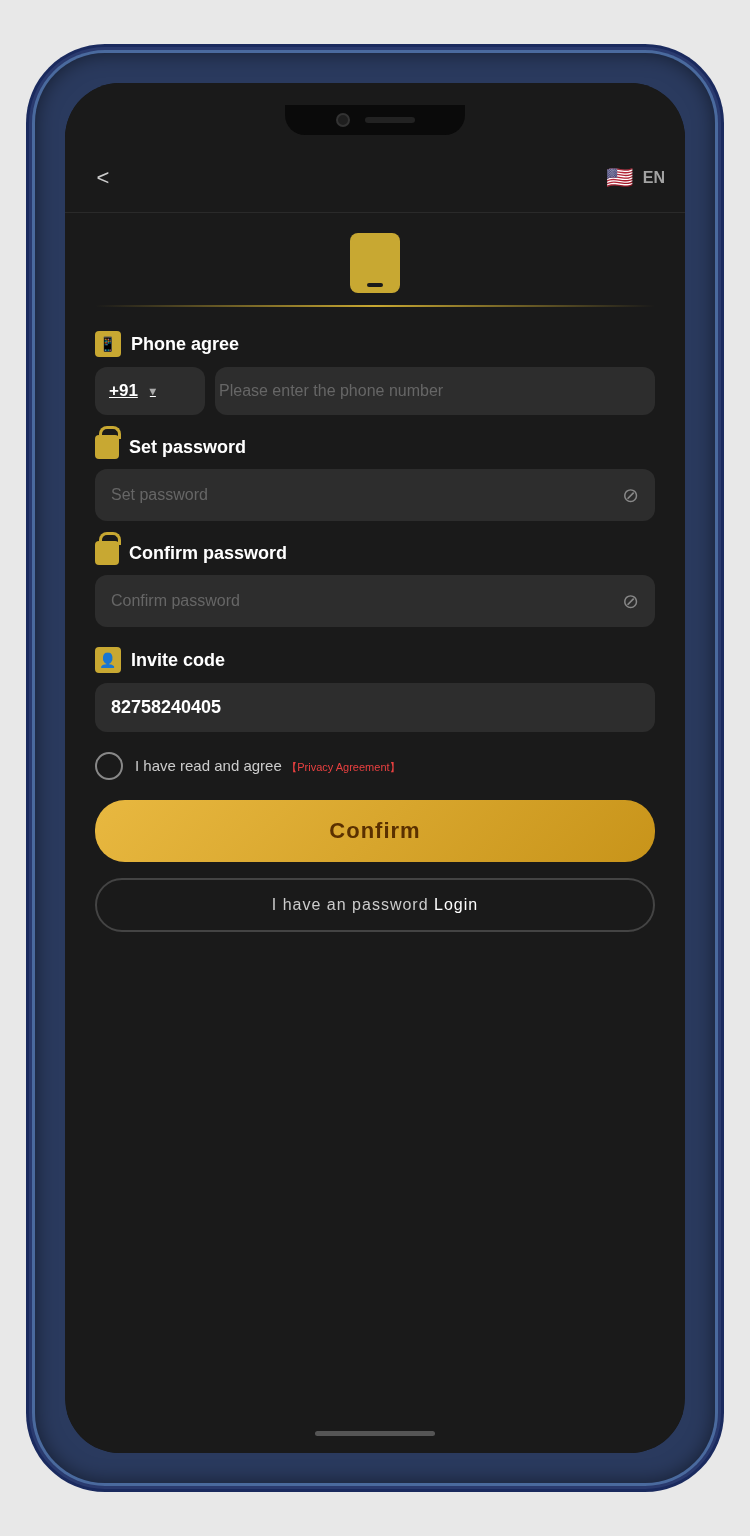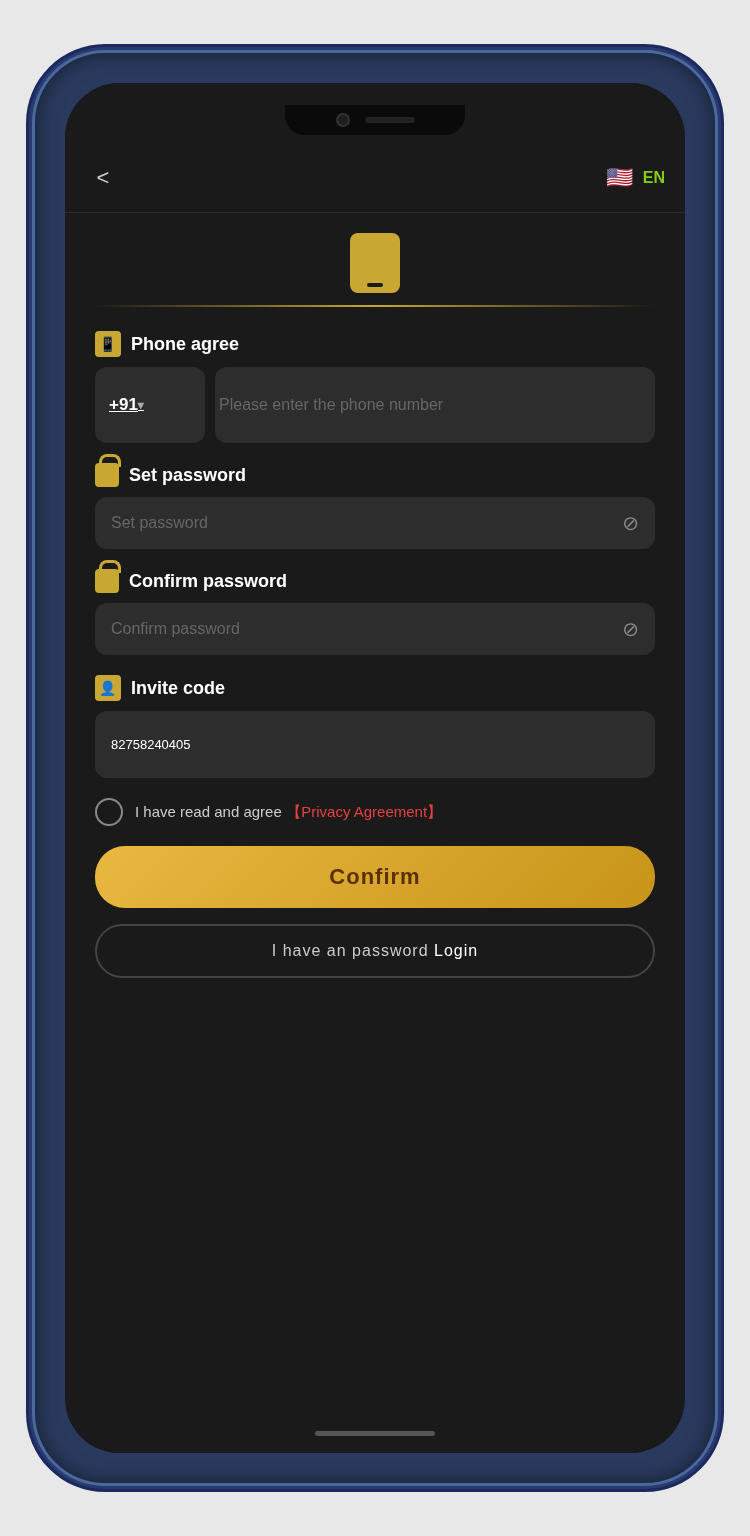--- a/index.html
+++ b/index.html
@@ -153,21 +153,21 @@
       height: 34px;
       border-radius: 50%;
       overflow: hidden;
       display: flex;
       align-items: center;
       justify-content: center;
       font-size: 22px;
     }
 
     .lang-text {
-      color: #84cc16;
+      color: #a3a3a3;
       font-size: 16px;
       font-weight: 600;
     }
 
     
     .content {
       flex: 1;
       overflow-y: auto;
       padding: 20px 30px 30px;
     }
@@ -237,24 +237,24 @@
     
     .phone-input-row {
       display: flex;
       gap: 10px;
     }
 
     .country-code-btn {
       background: #2d2d2d;
       border: none;
       border-radius: 12px;
-      padding: 28px 14px;
-      display: flex;
-      align-items: center;
-      gap: 0;
+      padding: 14px 14px;
+      display: flex;
+      align-items: center;
+      gap: 12px;
       cursor: pointer;
       min-width: 110px;
       color: #ffffff;
       font-size: 17px;
       font-weight: 600;
       text-decoration: underline;
     }
 
     .chevron-down {
       color: #aaa;
@@ -300,24 +300,24 @@
     .eye-icon {
       color: #888;
       font-size: 20px;
       cursor: pointer;
     }
 
     .invite-input {
       background: #2d2d2d;
       border: none;
       border-radius: 12px;
-      padding: 26px 16px;
+      padding: 14px 16px;
       color: #ffffff;
-      font-size: 13px;
-      font-weight: 400;
+      font-size: 18px;
+      font-weight: 700;
       width: 100%;
       outline: none;
     }
 
     
     .agreement-row {
       display: flex;
       align-items: center;
       gap: 12px;
       margin: 20px 0;
@@ -333,21 +333,21 @@
     }
 
     .agreement-text {
       color: #cccccc;
       font-size: 15px;
       text-align: right;
     }
 
     .agreement-link {
       color: #e84040;
-      font-size: 15px;
+      font-size: 11px;
       text-align: center;
     }
 
     
     .register-btn {
       width: 100%;
       padding: 18px;
       background: linear-gradient(135deg, #e8b840, #c8941a);
       border: none;
       border-radius: 30px;

